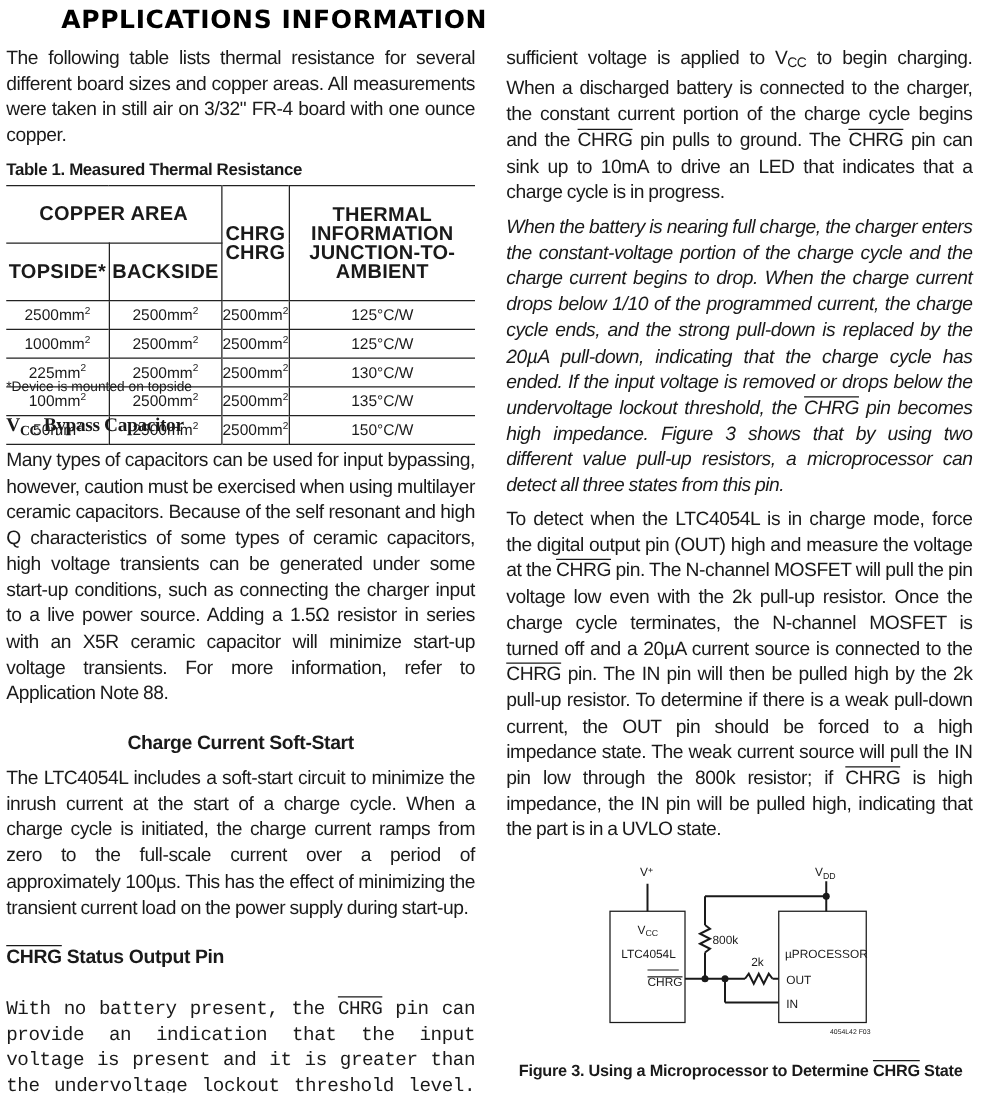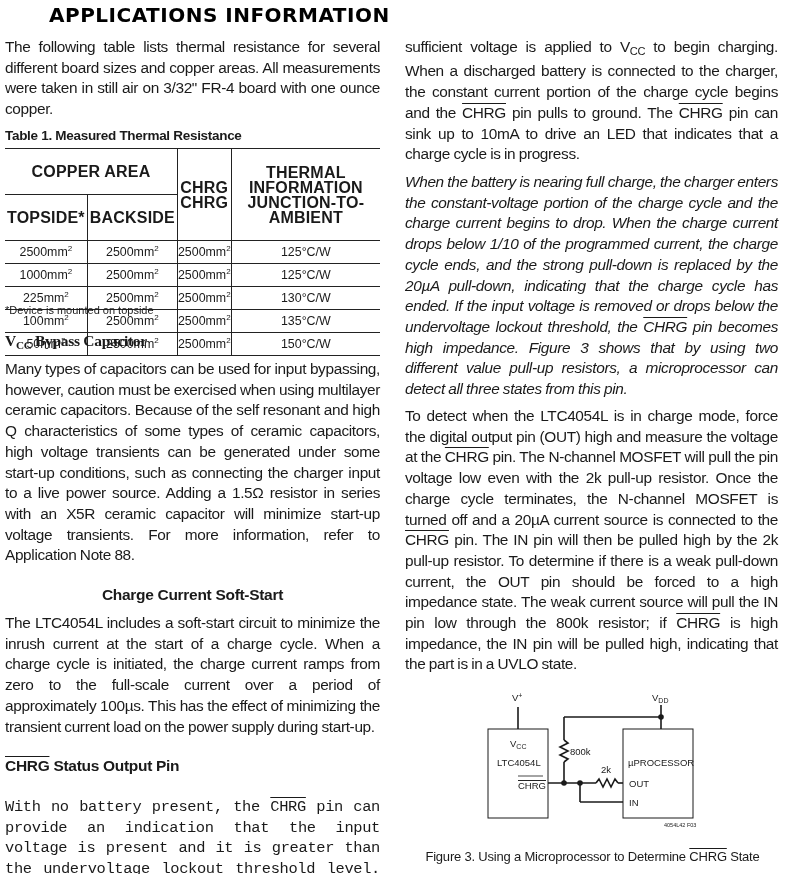--- a/index.html
+++ b/index.html
@@ -23,21 +23,21 @@
   table.thermal th { font-weight: bold; font-size: 16px; letter-spacing: 0.2px; line-height: 15px; padding: 15px 2px; }
   table.thermal td { height: 22px; padding: 0; border-top: 1px solid #222; }
   table.thermal { border-top: 1.5px solid #222; border-bottom: 1.5px solid #222; }
   table.thermal .vr { border-right: 1px solid #222; }
   table.thermal .bb { border-bottom: 1px solid #222; }
   table.thermal thead tr:last-child th { border-bottom: 1.5px solid #222; }
   .footnote { position: absolute; top: 304px; font-size: 11px; }
   sup { font-size: 0.65em; vertical-align: 0.6em; line-height: 0; }
   .fig { position: absolute; left: 470px; top: 685px; width: 240px; height: 160px; }
   .fig-caption { position: absolute; left: 400px; top: 849px; width: 385px; text-align: center;
-                 font-weight: normal; font-size: 13px; letter-spacing: -0.2px; }
+                 font-weight: bold; font-size: 13px; letter-spacing: -0.2px; }
 </style>
 </head>
 <body>
 
 <div class="page-title">APPLICATIONS INFORMATION</div>
 
 <div class="col col-left">
   <p class="para" style="top:37px;">The following table lists thermal resistance for several different board sizes and copper areas. All measurements were taken in still air on 3/32" FR-4 board with one ounce copper.</p>
 
   <div class="caption">Table 1. Measured Thermal Resistance</div>

